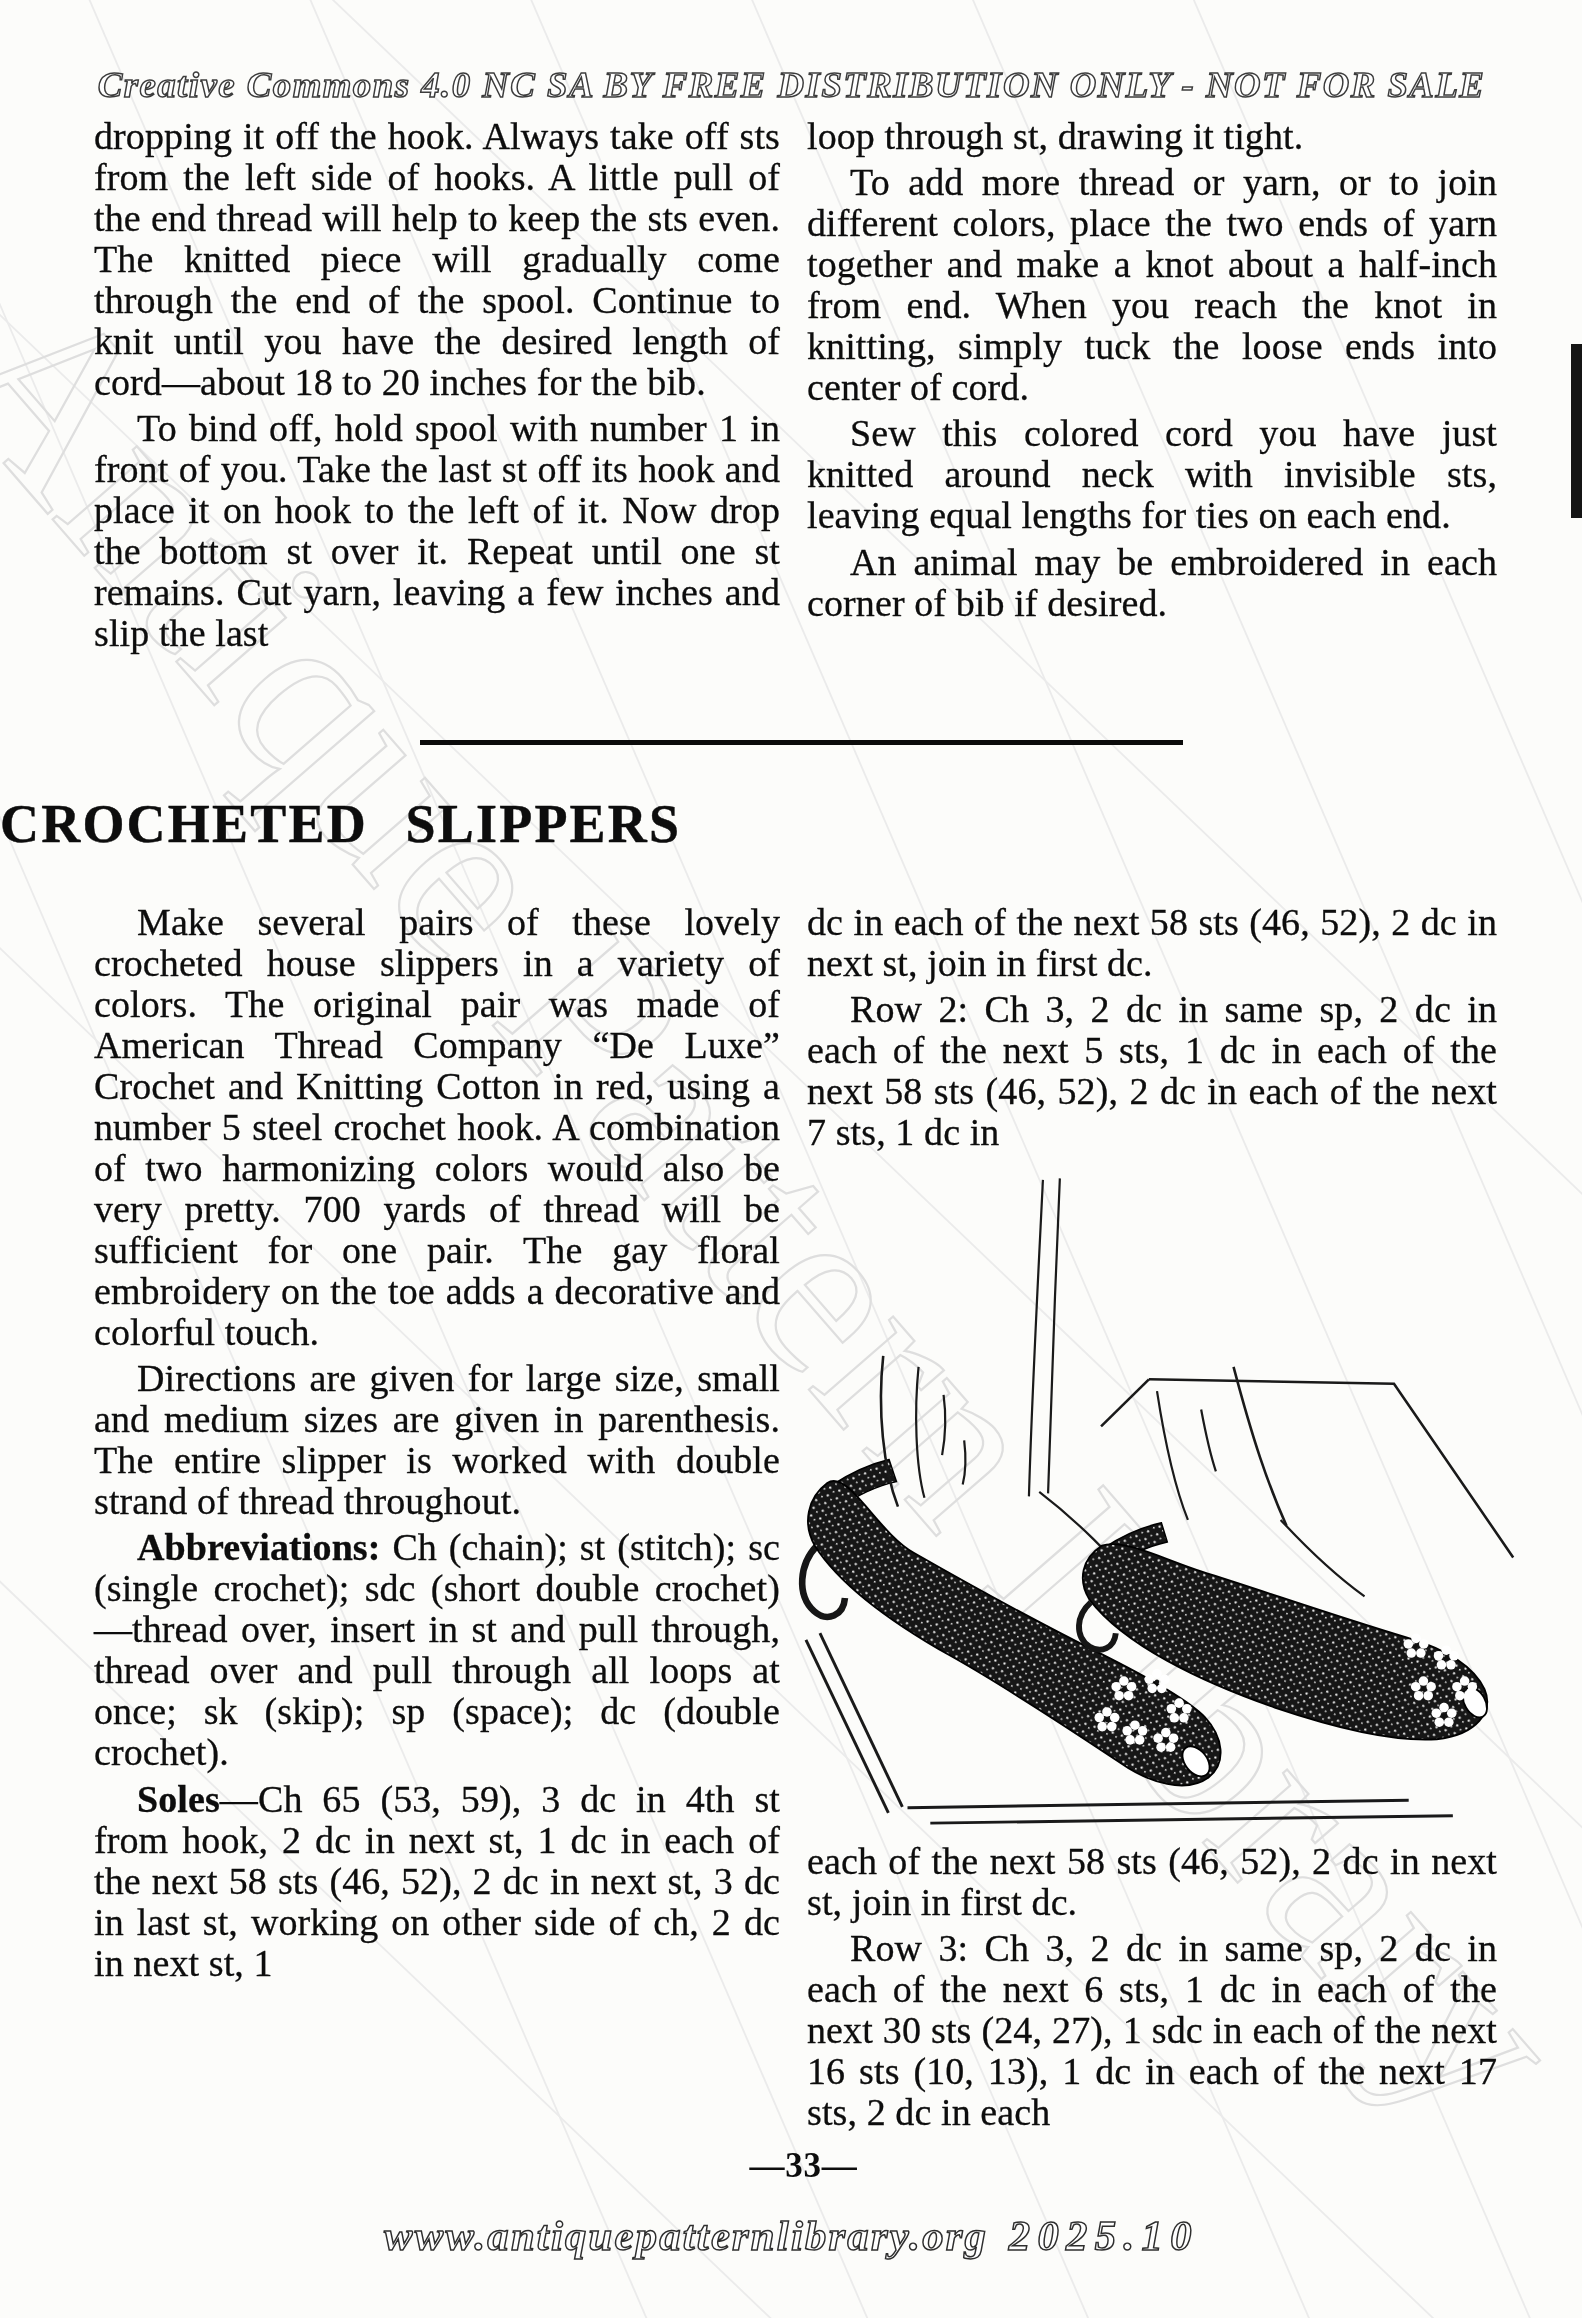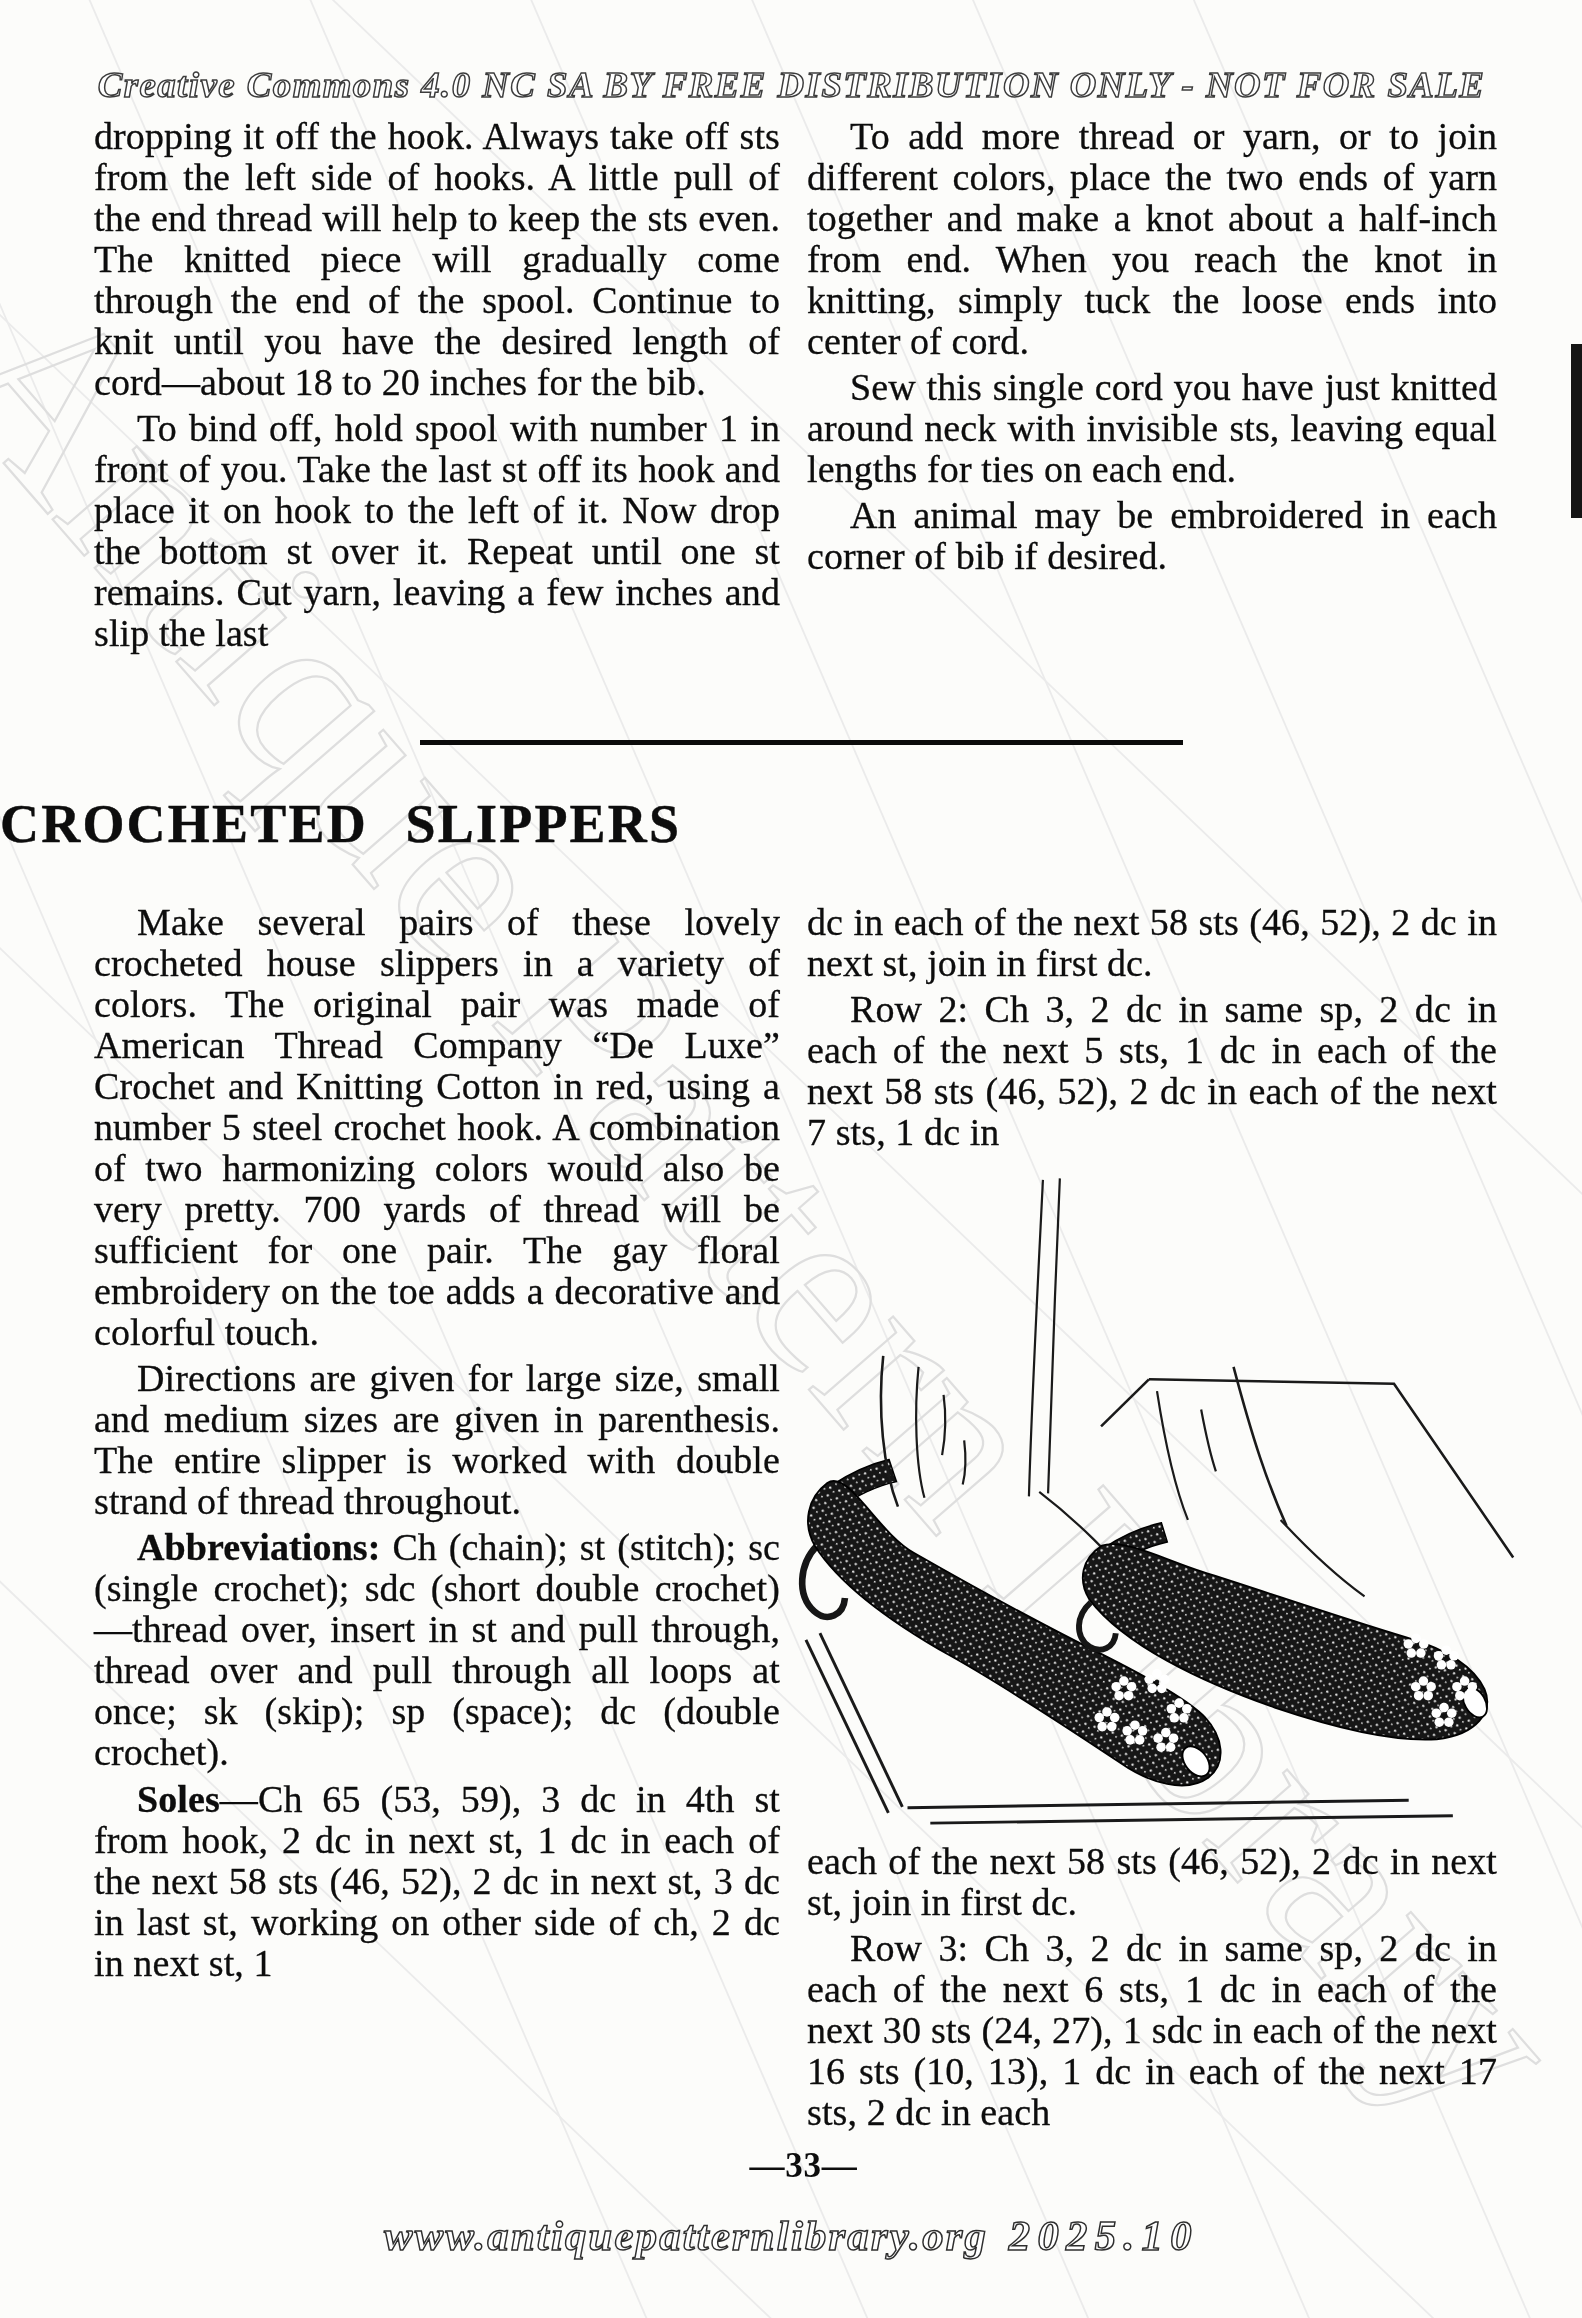--- a/index.html
+++ b/index.html
@@ -70,22 +70,23 @@
   <div class="content">
 
     <div class="scan-bar"></div>
 
     <div class="col col-knit-left">
       <p class="noindent">dropping it off the hook.  Always take off sts from the left side of hooks.  A little pull of the end thread will help to keep the sts even.  The knitted piece will gradually come through the end of the spool.  Continue to knit until you have the desired length of cord—about 18 to 20 inches for the bib.</p>
       <p>To bind off, hold spool with number 1 in front of you.  Take the last st off its hook and place it on hook to the left of it.  Now drop the bottom st over it.  Repeat until one st remains.  Cut yarn, leaving a few inches and slip the last</p>
     </div>
 
     <div class="col col-knit-right">
+      <p class="noindent">loop through st, drawing it tight.</p>
       <p>To add more thread or yarn, or to join different colors, place the two ends of yarn together and make a knot about a half-inch from end.  When you reach the knot in knitting, simply tuck the loose ends into center of cord.</p>
-      <p>Sew this single cord you have just knitted around neck with invisible sts, leaving equal lengths for ties on each end.</p>
+      <p>Sew this colored cord you have just knitted around neck with invisible sts, leaving equal lengths for ties on each end.</p>
       <p>An animal may be embroidered in each corner of bib if desired.</p>
     </div>
 
     <div class="divider"></div>
 
     <div class="section-title">CROCHETED SLIPPERS</div>
 
     <div class="col col-slip-left">
       <p>Make several pairs of these lovely crocheted house slippers in a variety of colors.  The original pair was made of American Thread Company “De Luxe” Crochet and Knitting Cotton in red, using a number 5 steel crochet hook.  A combination of two harmonizing colors would also be very pretty.  700 yards of thread will be sufficient for one pair.  The gay floral embroidery on the toe adds a decorative and colorful touch.</p>
       <p>Directions are given for large size, small and medium sizes are given in parenthesis.  The entire slipper is worked with double strand of thread throughout.</p>

